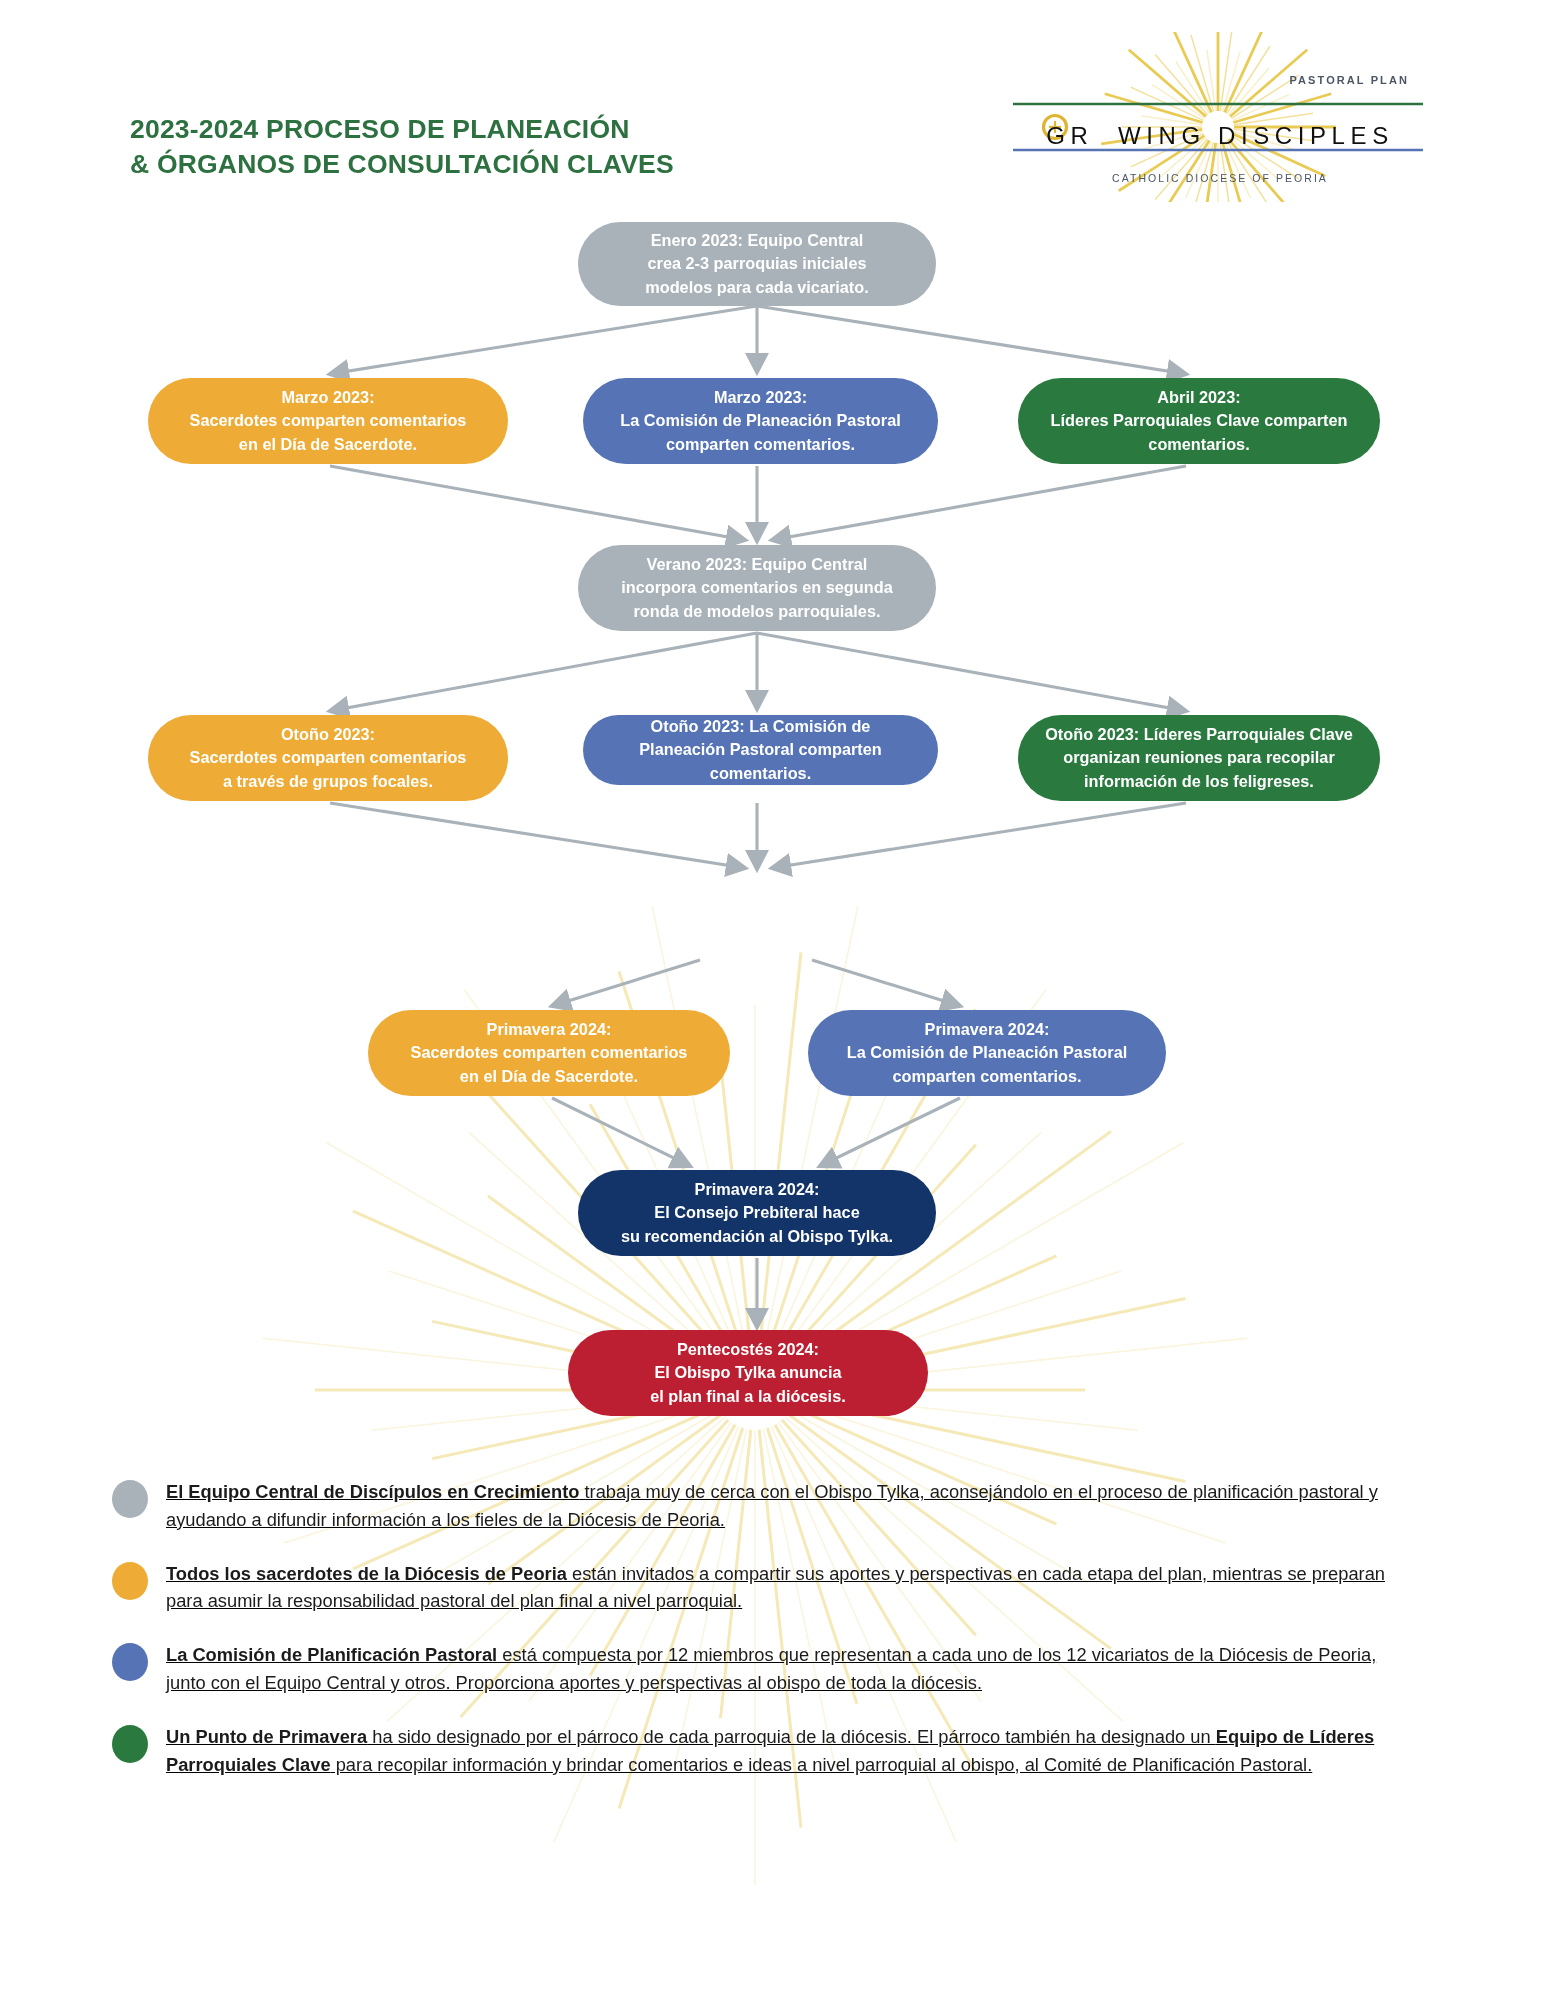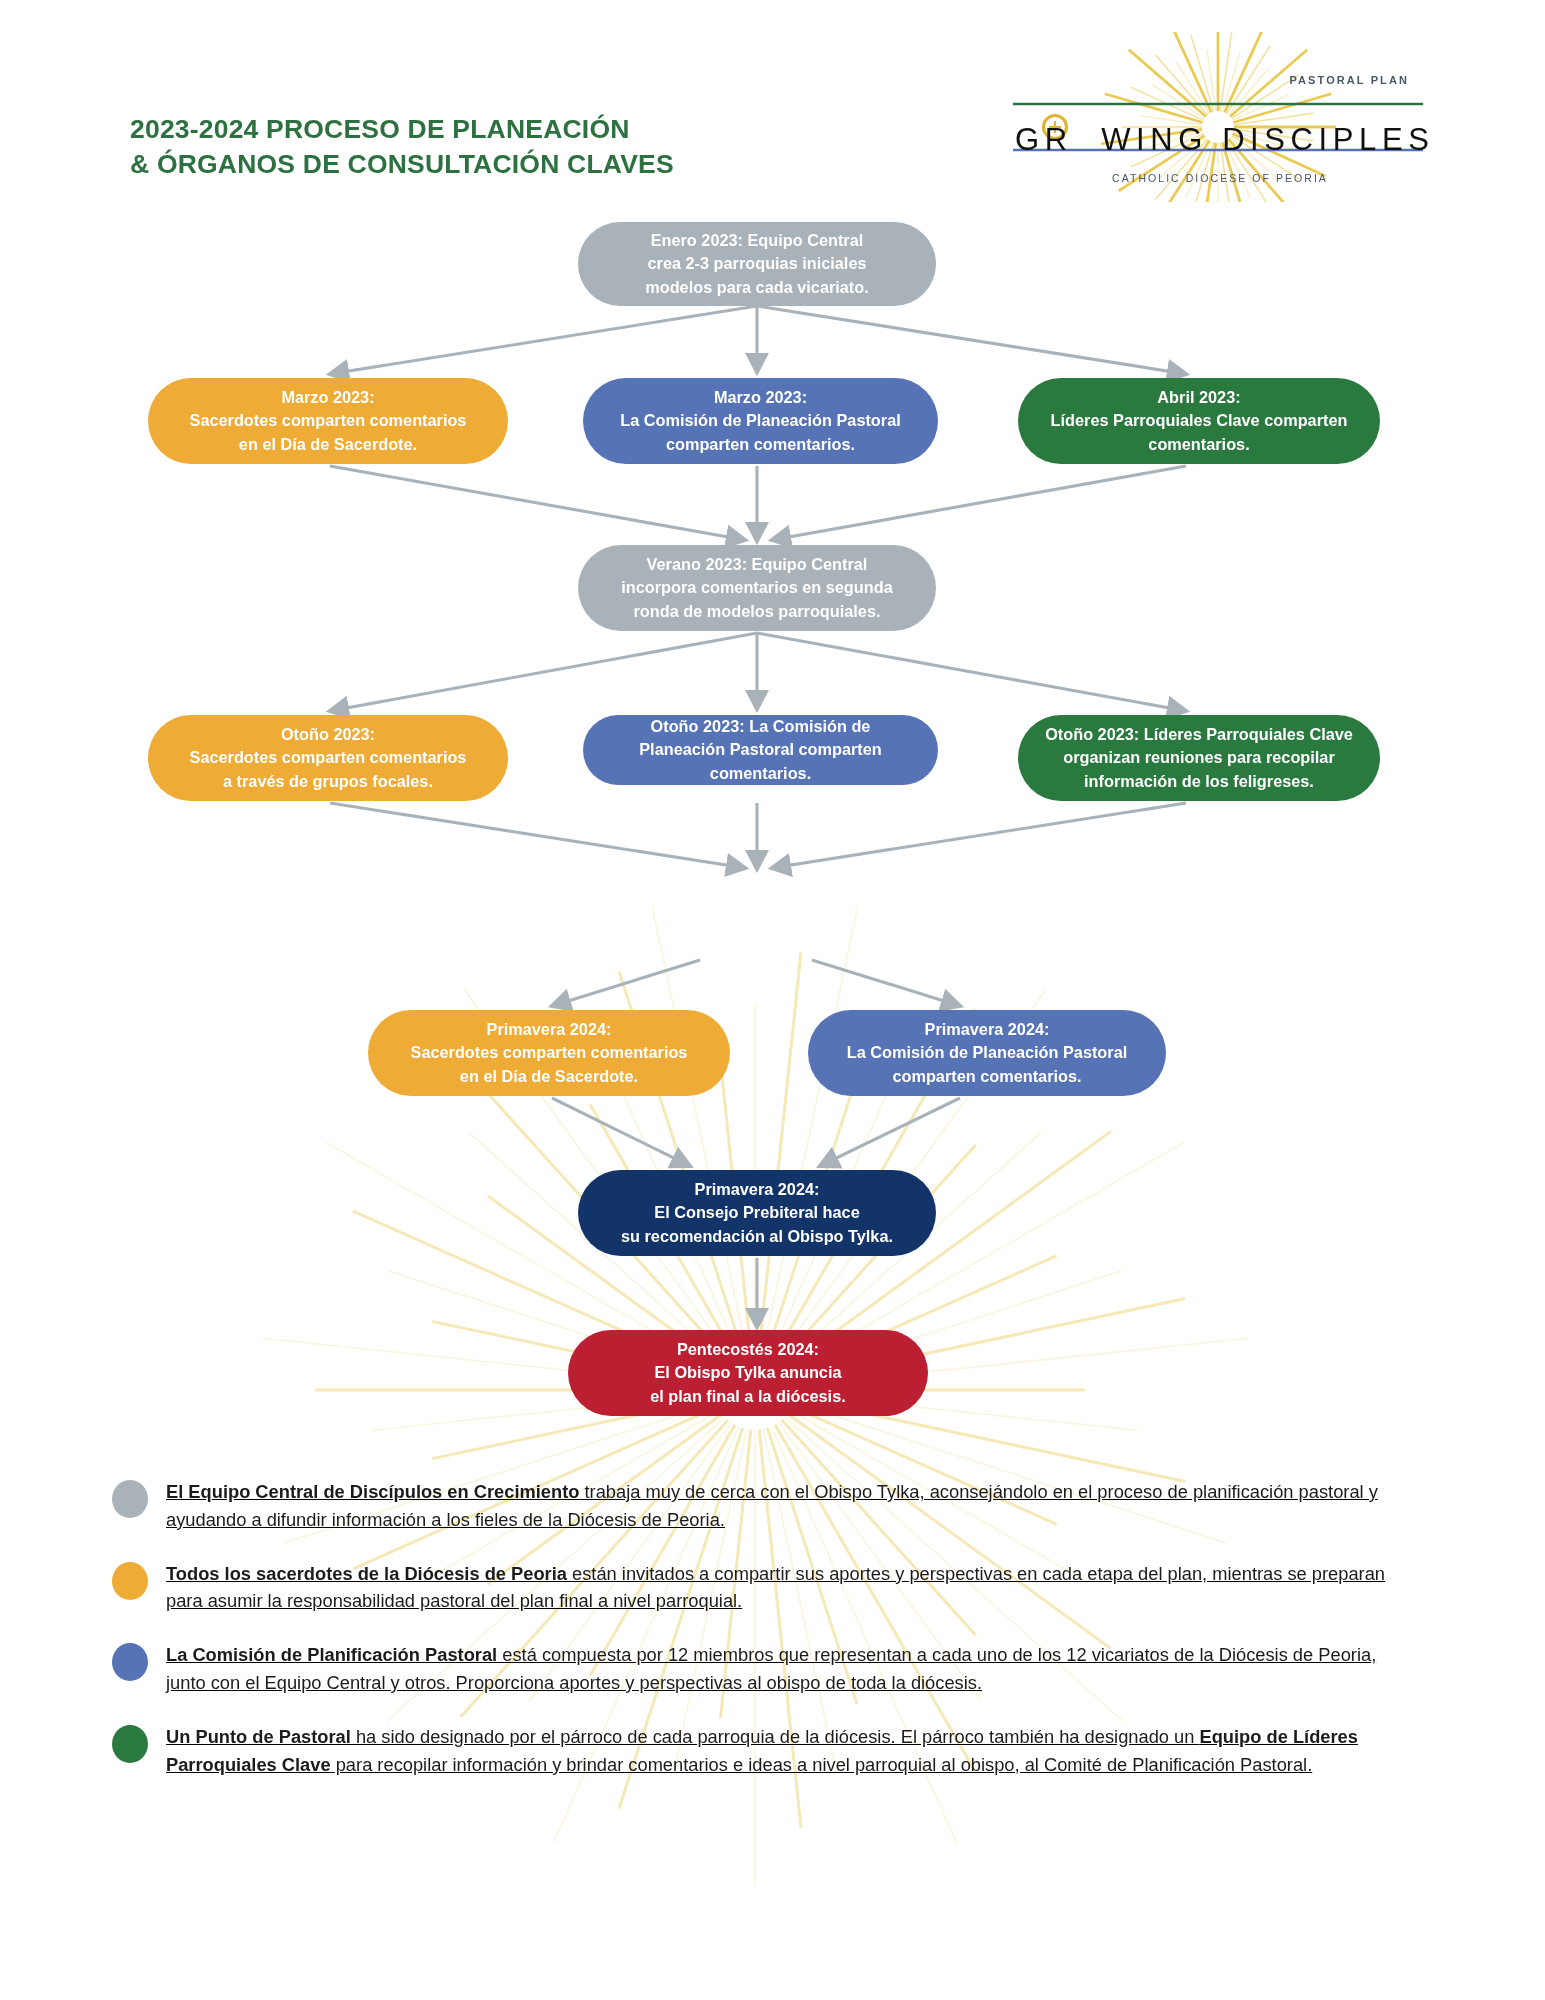--- a/index.html
+++ b/index.html
@@ -42,21 +42,21 @@
     font-size: 11px;
     letter-spacing: 2.1px;
     font-weight: bold;
     color: #4a5566;
   }
   .logo-word {
     position: absolute;
     left: 60px; top: 90px;
     width: 410px;
     text-align: center;
-    font-size: 31px;
+    font-size: 24px;
     letter-spacing: 5.6px;
     color: #101010;
     font-weight: normal;
     white-space: nowrap;
   }
   .logo-word .plus-hole { color: transparent; }
   .logo-diocese {
     position: absolute;
     left: 60px; top: 140px;
     width: 410px;
@@ -329,17 +329,17 @@
       <div class="legend-row">
         <span class="legend-dot" style="background: rgb(238, 171, 53);"></span>
         <div class="legend-text"><b>Todos los sacerdotes de la Diócesis de Peoria</b><span> están invitados a compartir sus aportes y perspectivas en cada etapa del plan, mientras se preparan para asumir la responsabilidad pastoral del plan final a nivel parroquial.</span></div>
       </div>
       <div class="legend-row">
         <span class="legend-dot" style="background: rgb(85, 115, 181);"></span>
         <div class="legend-text"><b>La Comisión de Planificación Pastoral</b><span> está compuesta por 12 miembros que representan a cada uno de los 12 vicariatos de la Diócesis de Peoria, junto con el Equipo Central y otros. Proporciona aportes y perspectivas al obispo de toda la diócesis.</span></div>
       </div>
       <div class="legend-row">
         <span class="legend-dot" style="background: rgb(42, 122, 64);"></span>
-        <div class="legend-text"><b>Un Punto de Pastoral</b><span> ha sido designado por el párroco de cada parroquia de la diócesis. El párroco también ha designado un </span><b>Equipo de Líderes Parroquiales Clave</b><span> para recopilar información y brindar comentarios e ideas a nivel parroquial al obispo, al Comité de Planificación Pastoral.</span></div>
+        <div class="legend-text"><b>Un Punto de Primavera</b><span> ha sido designado por el párroco de cada parroquia de la diócesis. El párroco también ha designado un </span><b>Equipo de Líderes Parroquiales Clave</b><span> para recopilar información y brindar comentarios e ideas a nivel parroquial al obispo, al Comité de Planificación Pastoral.</span></div>
       </div>
     </div>
 
 </div>
 
 </body></html>

